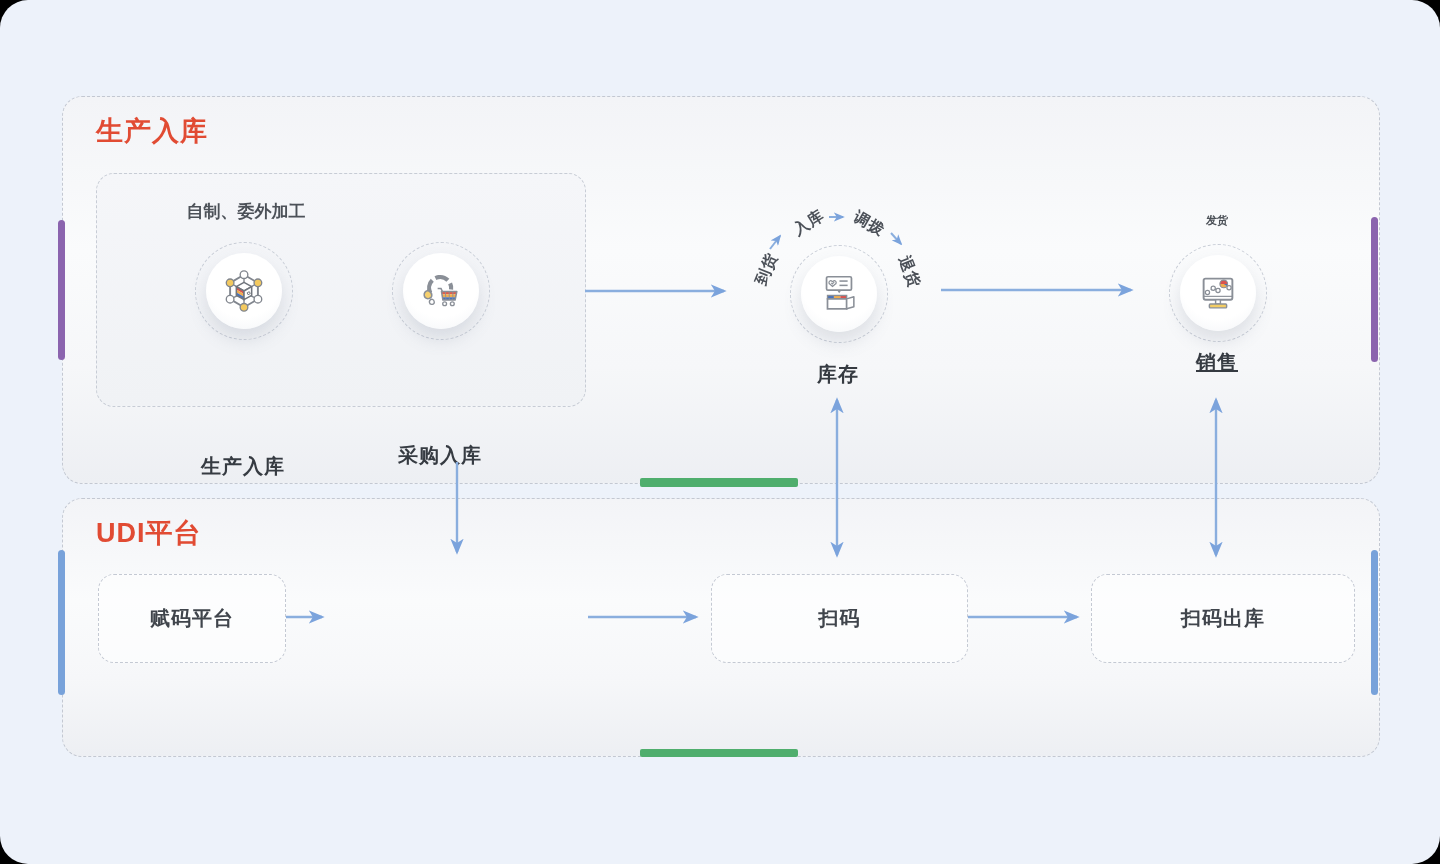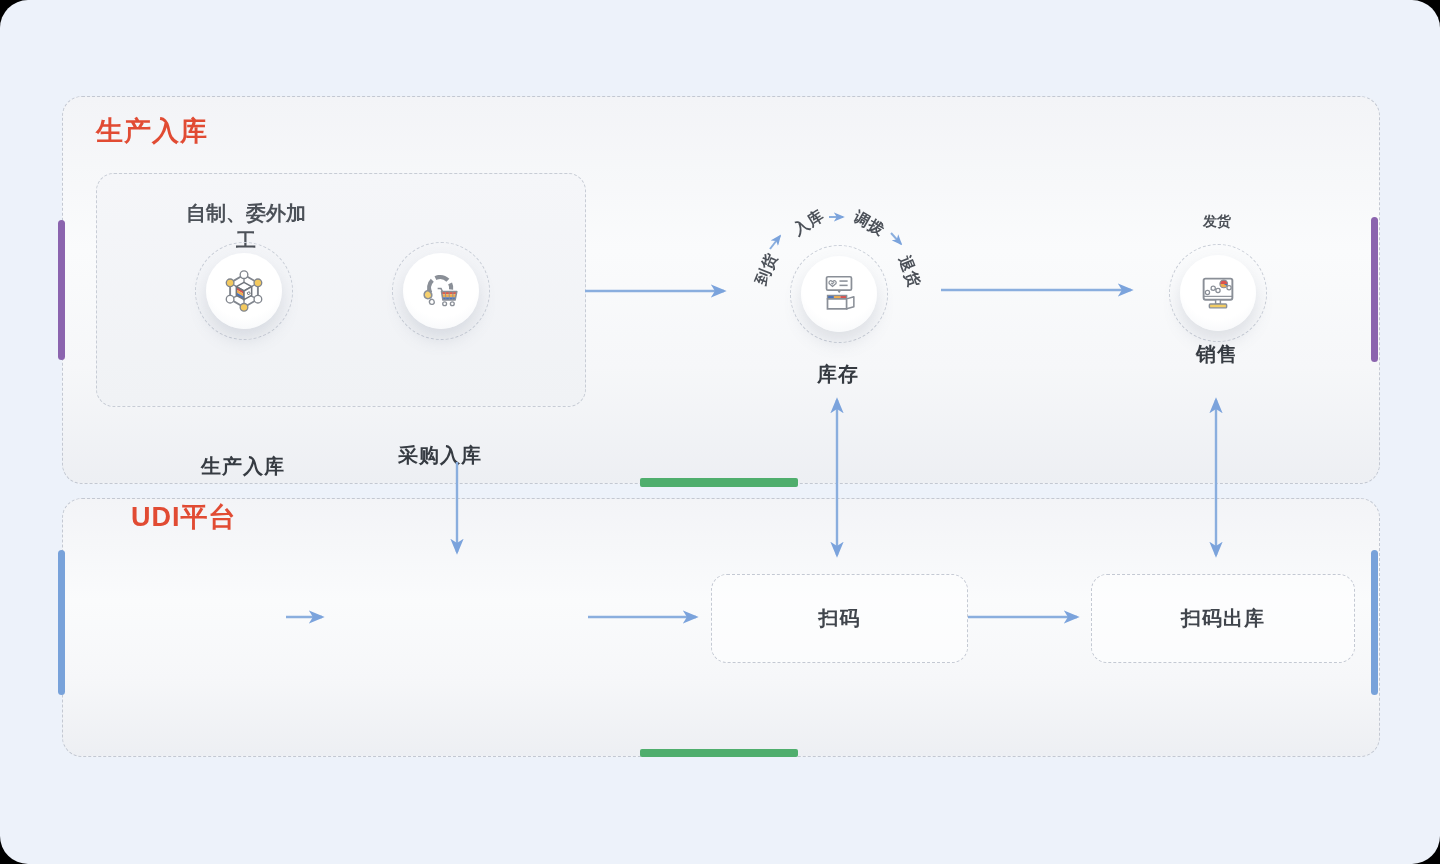--- a/index.html
+++ b/index.html
@@ -7,37 +7,37 @@
        font-family:"Liberation Sans","DejaVu Sans",sans-serif;}
   .canvas{position:absolute;inset:0;background:#edf2fa;border-radius:28px;overflow:hidden;}
 
   
   .section{position:absolute;border:1.6px dashed #c3c8d2;border-radius:20px;
            background:linear-gradient(180deg,#f3f4f7 0%,#fafbfc 40%,#f6f7f9 70%,#edeff3 100%);}
   .sec-business{left:62px;top:96px;width:1316px;height:386px;}
   .sec-udi{left:62px;top:498px;width:1316px;height:257px;}
   .sec-title{position:absolute;left:33px;font-size:27px;font-weight:bold;color:#e14b33;letter-spacing:1px;}
   .sec-business .sec-title{top:16px;}
-  .sec-udi .sec-title{top:0;margin-left:35px;}
+  .sec-udi .sec-title{top:16px;}
 
   
   .group-box{position:absolute;left:33px;top:76px;width:488px;height:232px;
              border:1.6px dashed #c7ccd5;border-radius:18px;
              background:linear-gradient(180deg,#f5f6f9,#f0f2f5);}
   .group-label{position:absolute;left:82px;top:26px;width:134px;text-align:center;
-               font-size:20px;font-weight:600;color:#4c5158;}
+               font-size:17px;font-weight:600;color:#4c5158;}
 
   
   .ring{position:absolute;width:96px;height:96px;border:1.6px dashed #c9ced7;border-radius:50%;
         display:flex;align-items:center;justify-content:center;}
   .disc{width:76px;height:76px;border-radius:50%;background:radial-gradient(circle at 50% 35%,#ffffff 60%,#f2f4f7);
         box-shadow:0 10px 18px rgba(99,112,135,.18);display:flex;align-items:center;justify-content:center;}
   .node-label{position:absolute;font-size:20px;font-weight:bold;color:#363b42;text-align:center;letter-spacing:1px;}
 
-  .small-label{position:absolute;font-size:14px;font-weight:600;color:#4c5158;text-align:center;}
+  .small-label{position:absolute;font-size:11px;font-weight:600;color:#4c5158;text-align:center;}
 
   
   .arc-word{position:absolute;font-size:15.5px;font-weight:600;color:#4b5058;letter-spacing:1px;
             transform-origin:center;white-space:nowrap;}
 
   
   .step-box{position:absolute;top:75px;height:87px;border:1.6px dashed #c4c9d3;border-radius:16px;
             background:rgba(255,255,255,.55);display:flex;flex-direction:column;
             align-items:center;justify-content:center;line-height:1.35;
             font-size:20px;font-weight:600;color:#40454c;letter-spacing:1px;}
@@ -161,26 +161,29 @@
           <circle cx="19" cy="19" r="2.2" fill="#fff" stroke="#8a8f97" stroke-width="1.3"></circle>
           <circle cx="24" cy="21.5" r="2.2" fill="#fff" stroke="#8a8f97" stroke-width="1.3"></circle>
           <circle cx="35.5" cy="18.5" r="2.2" fill="#fff" stroke="#8a8f97" stroke-width="1.3"></circle>
           <path d="M26,14.5 A4,4 0 0 1 34,14.5 z" fill="#d9534f"></path>
           <path d="M34,14.5 A4,4 0 0 1 26,14.5 z" fill="#f0ad4e"></path>
           <path d="M30,14.5 L33.4,16.6 A4,4 0 0 0 34,14.5 z" fill="#4a72b8"></path>
           <circle cx="30" cy="14.5" r="4" fill="none" stroke="#8a8f97" stroke-width="1.2"></circle>
         </svg>
       </div>
     </div>
-    <div class="node-label" style="left:1086px;top:244px;width:136px;">销售</div>
+    <div class="node-label" style="left:1086px;top:252px;width:136px;text-decoration:underline;">销售</div>
   </div>
 
   <div class="section sec-udi">
     <div class="sec-title">UDI平台</div>
 
+    <div class="step-box" style="left:35px;width:186px;">
+      <span>赋码平台</span>
+    </div>
     <div class="step-box" style="left:1028px;width:262px;">
       <span>扫码出库</span>
     </div>
     <div class="step-box" style="left:648px;width:255px;">
       <span>扫码</span>
     </div>
 
   </div>
 
   <div class="vbar purple" style="left:58px;top:220px;height:140px;"></div>

